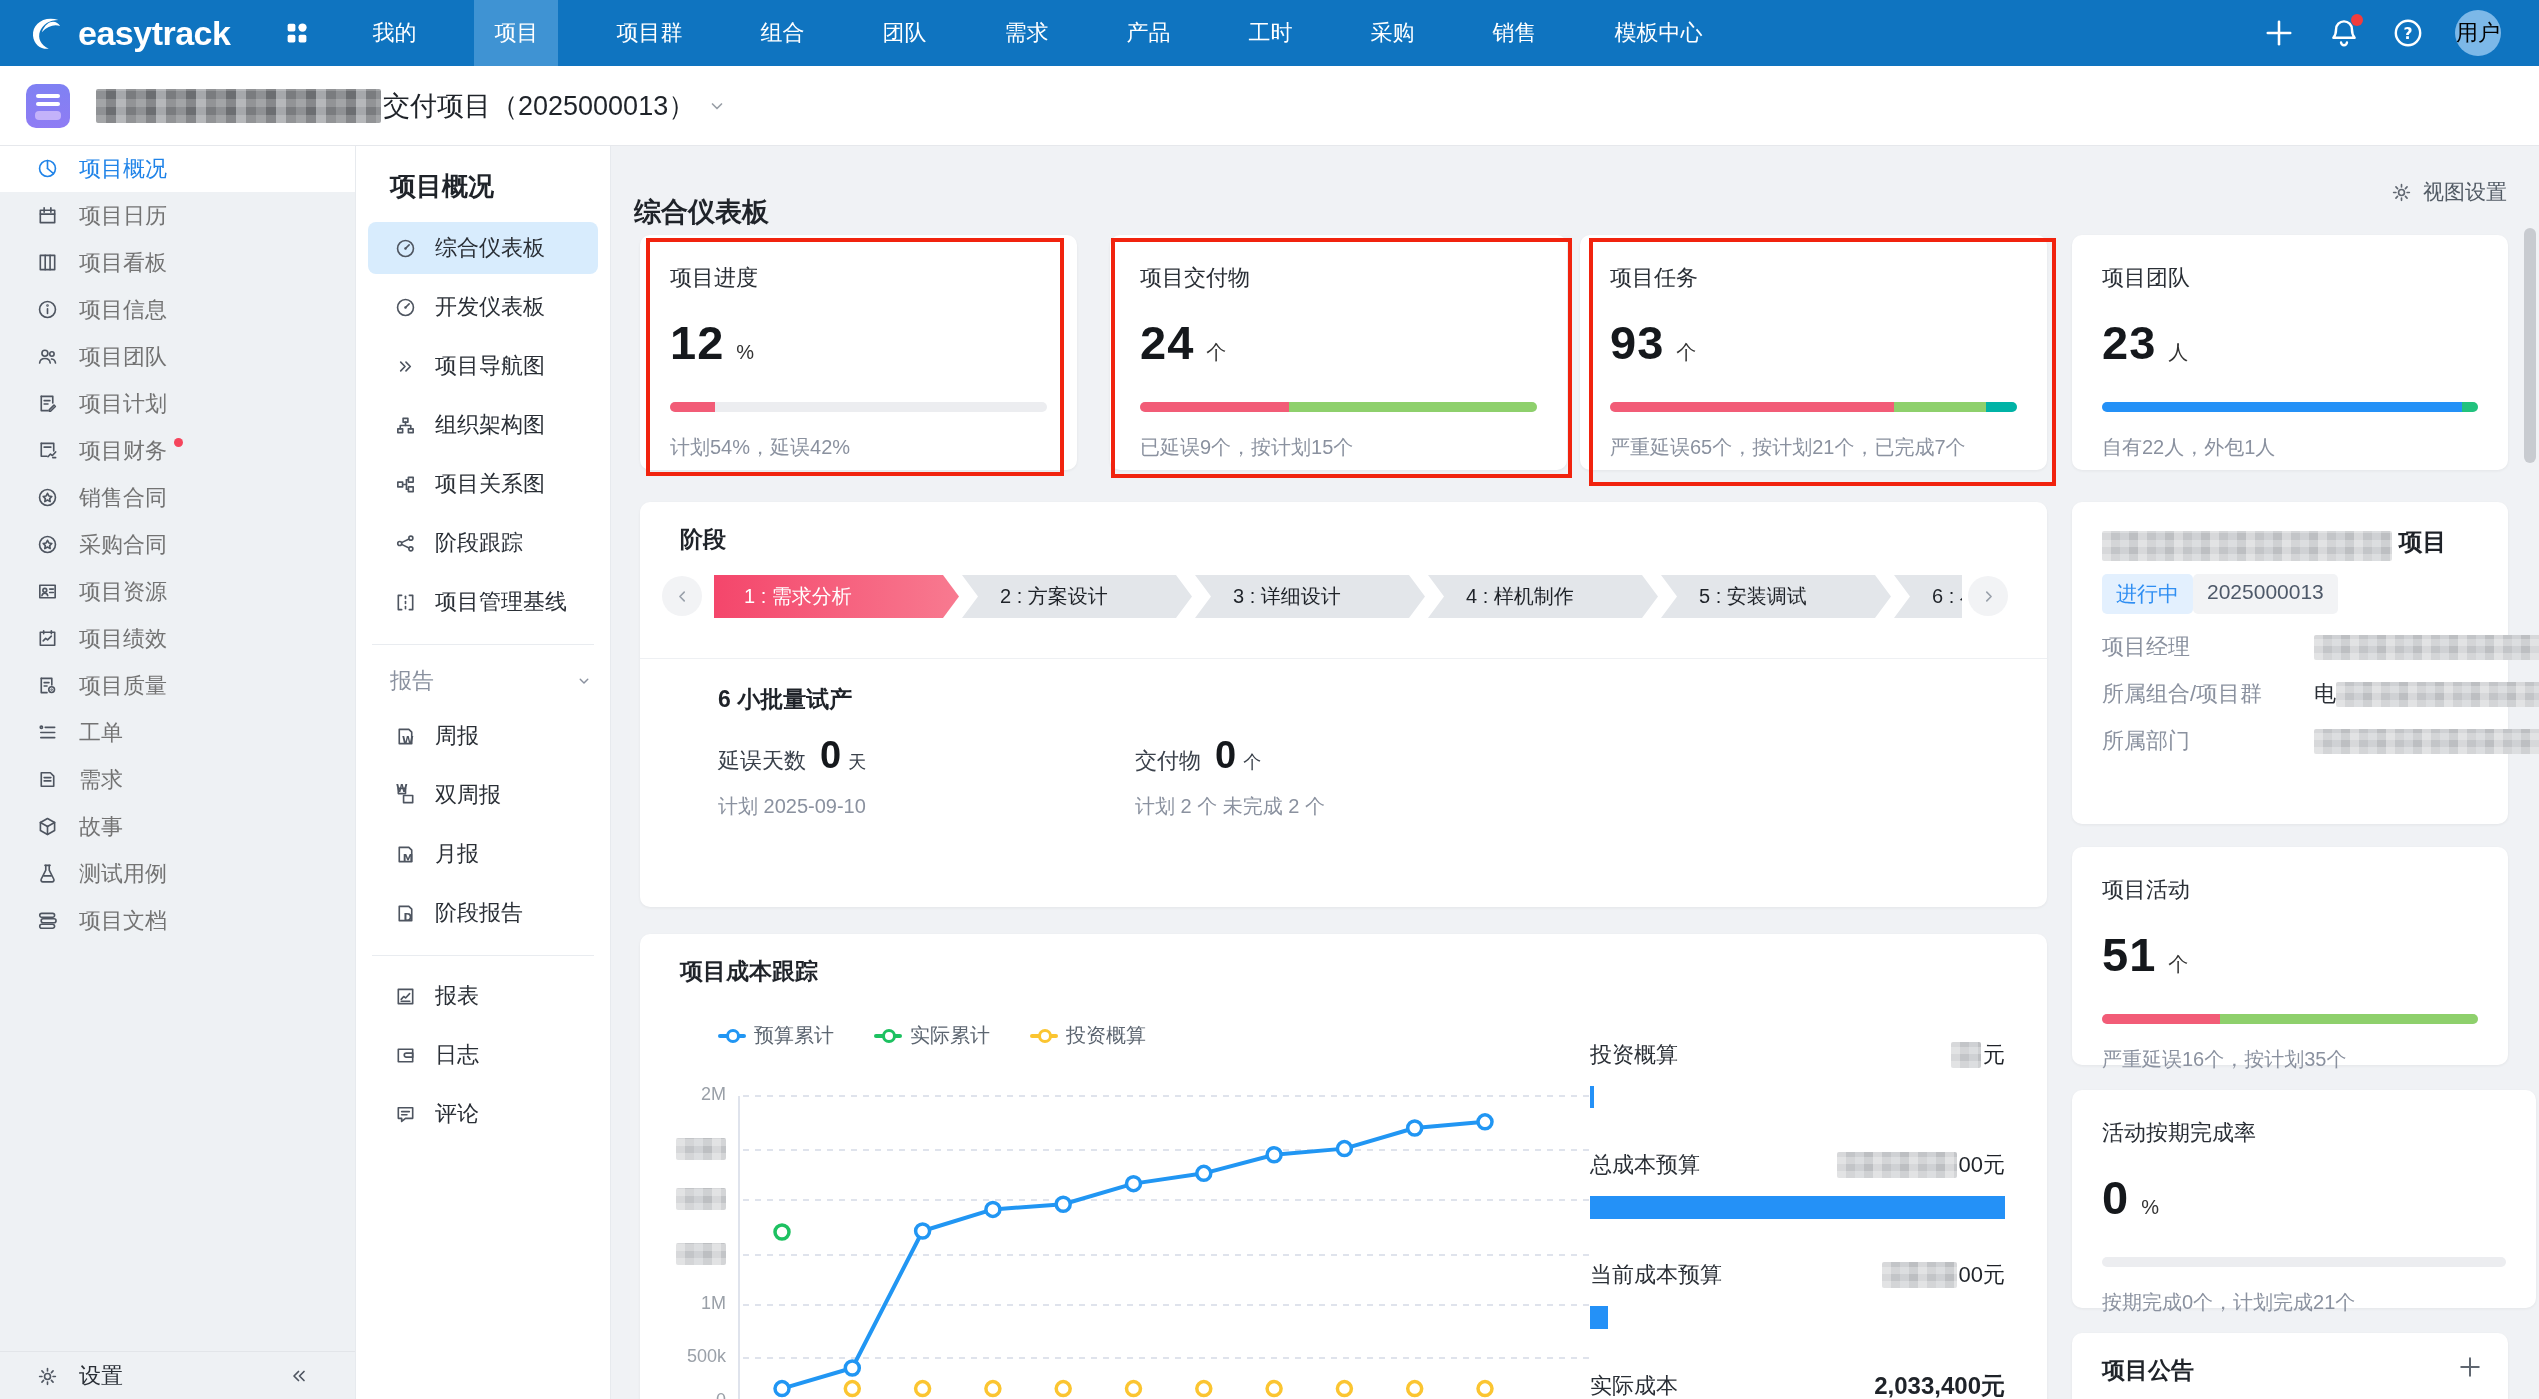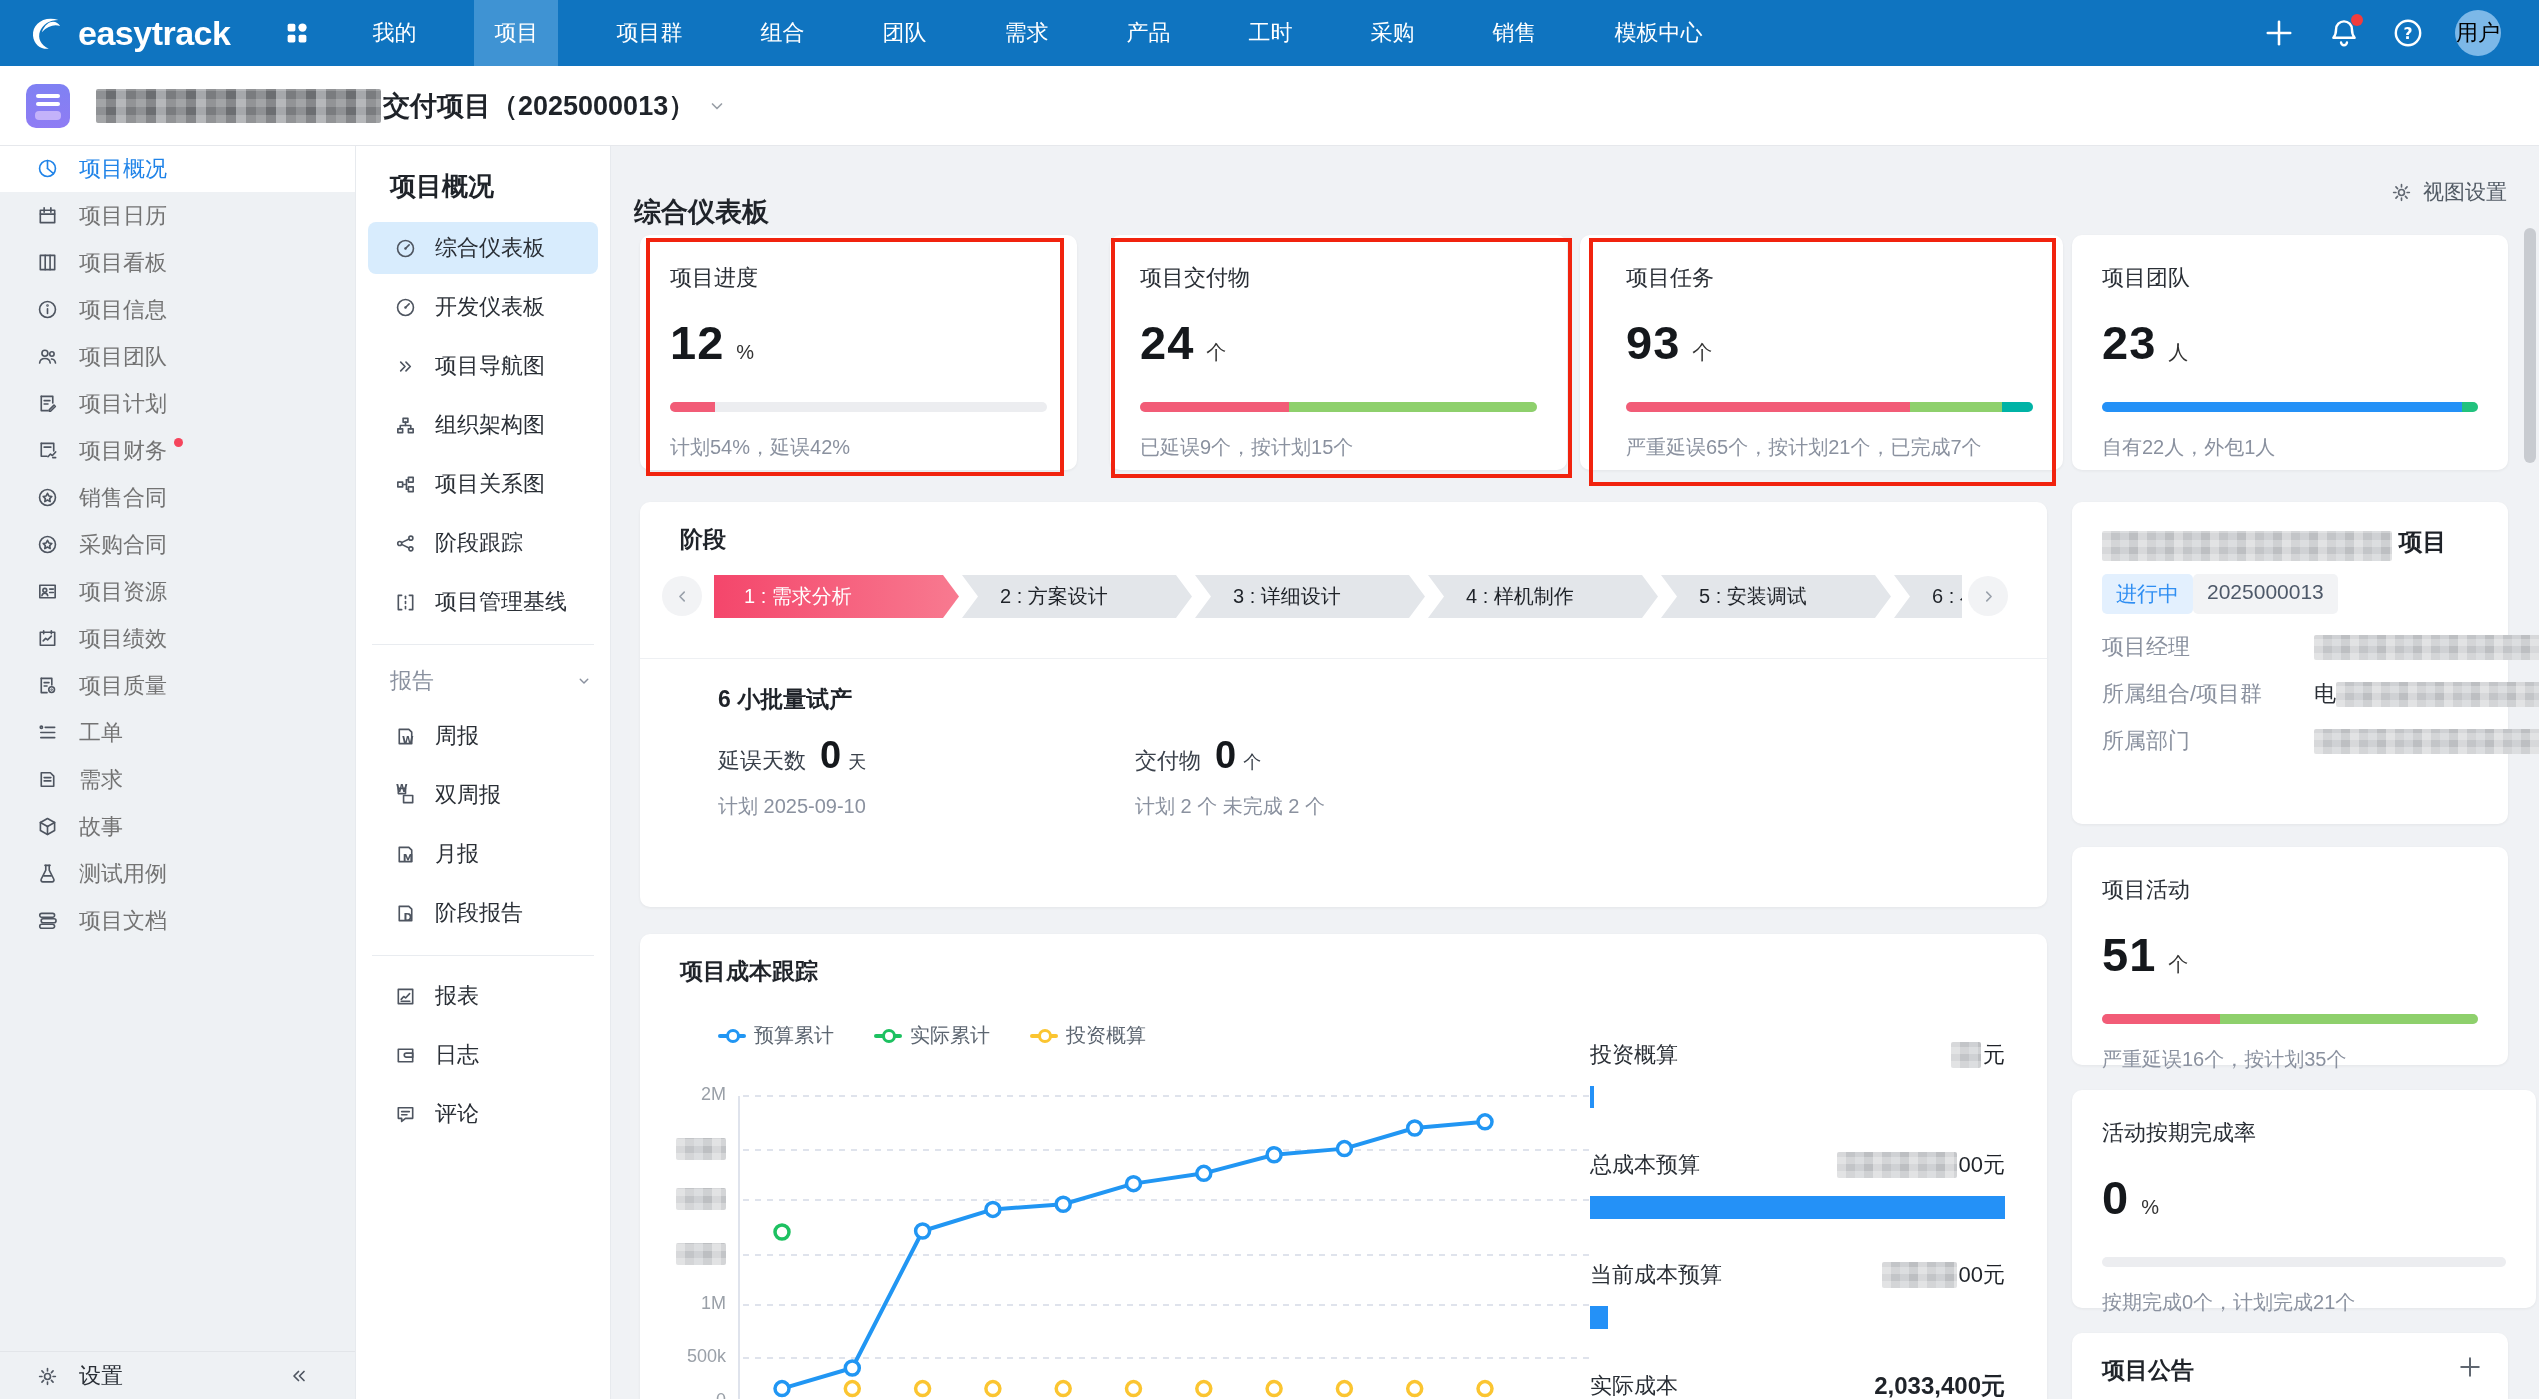--- a/index.html
+++ b/index.html
@@ -26,21 +26,21 @@
   .proj-icon{width:44px;height:44px;border-radius:10px;margin-left:26px;background:linear-gradient(180deg,#7f81f3,#8f7cf4);position:relative;flex:none}
   .proj-icon i{position:absolute;left:10px;height:4px;border-radius:2px;background:#fff;width:24px}
   .proj-icon i:nth-child(1){top:10px}.proj-icon i:nth-child(2){top:18px}
   .proj-icon i:nth-child(3){top:27px;height:9px;border-radius:4px;background:#c3b2fa;width:26px;left:9px}
   .censor{display:inline-block;vertical-align:middle;border-radius:2px;
     background:repeating-linear-gradient(0deg,rgba(255,255,255,.28) 0 7px,transparent 7px 14px),
                repeating-linear-gradient(90deg,#d7d8da 0 9px,#c3c5c8 9px 18px,#cfd1d4 18px 27px,#bdbfc2 27px 36px)}
   .censor.dark{background:repeating-linear-gradient(0deg,rgba(255,255,255,.18) 0 8px,transparent 8px 16px),
                repeating-linear-gradient(90deg,#8f9194 0 10px,#6c6e71 10px 20px,#a6a8ab 20px 30px,#7a7c7f 30px 40px)}
   .t-censor{width:285px;height:34px;margin-left:26px}
-  .t-suffix{font-size:27px;font-weight:700;margin-left:2px}
+  .t-suffix{font-size:27px;font-weight:400;margin-left:2px}
   .t-caret{color:#9aa0a8;margin-left:10px;cursor:pointer;display:flex}
   
   .sidebar{position:absolute;left:0;top:145px;width:355px;bottom:0;background:#eef1f4;border-right:1px solid #e7eaee;z-index:5}
   .side-item{height:47px;display:flex;align-items:center;cursor:pointer;color:#737373;font-size:22px}
   .side-item .ic{width:23px;height:23px;margin-left:36px;margin-right:20px;color:#4e5560;flex:none}
   .side-item.active{background:#fff;color:#1f83e8}
   .side-item.active .ic{color:#1f83e8}
   .side-badge{width:9px;height:9px;border-radius:50%;background:#f5455c;margin-left:7px;margin-bottom:16px}
   .side-foot{position:absolute;left:0;right:0;bottom:0;height:47px;border-top:1px solid #e2e5e9;display:flex;align-items:center;cursor:pointer;color:#2a2f36;font-size:22px}
   .side-foot .ic{width:23px;height:23px;margin-left:36px;margin-right:20px;color:#4e5560}
@@ -535,21 +535,21 @@
       <div class="nc-val">
         <span class="nc-num">24</span>
         <span class="nc-unit">个</span>
       </div>
       <div class="nc-bar">
         <i style="width: 37.5%; background: rgb(242, 92, 119);"></i>
         <i style="width: 62.5%; background: rgb(142, 208, 108);"></i>
       </div>
       <div class="nc-note">已延误9个，按计划15个</div>
     </section>
-    <section class="card num-card" style="left: 1580px; top: 235px; width: 467px; height: 235px; padding-left: 16px;">
+    <section class="card num-card" style="left: 1580px; top: 235px; width: 467px; height: 235px;">
       <div class="nc-title">项目任务</div>
       <div class="nc-val">
         <span class="nc-num">93</span>
         <span class="nc-unit">个</span>
       </div>
       <div class="nc-bar">
         <i style="width: 69.9%; background: rgb(242, 92, 119);"></i>
         <i style="width: 22.6%; background: rgb(142, 208, 108);"></i>
         <i style="width: 7.5%; background: rgb(0, 179, 166);"></i>
       </div>

